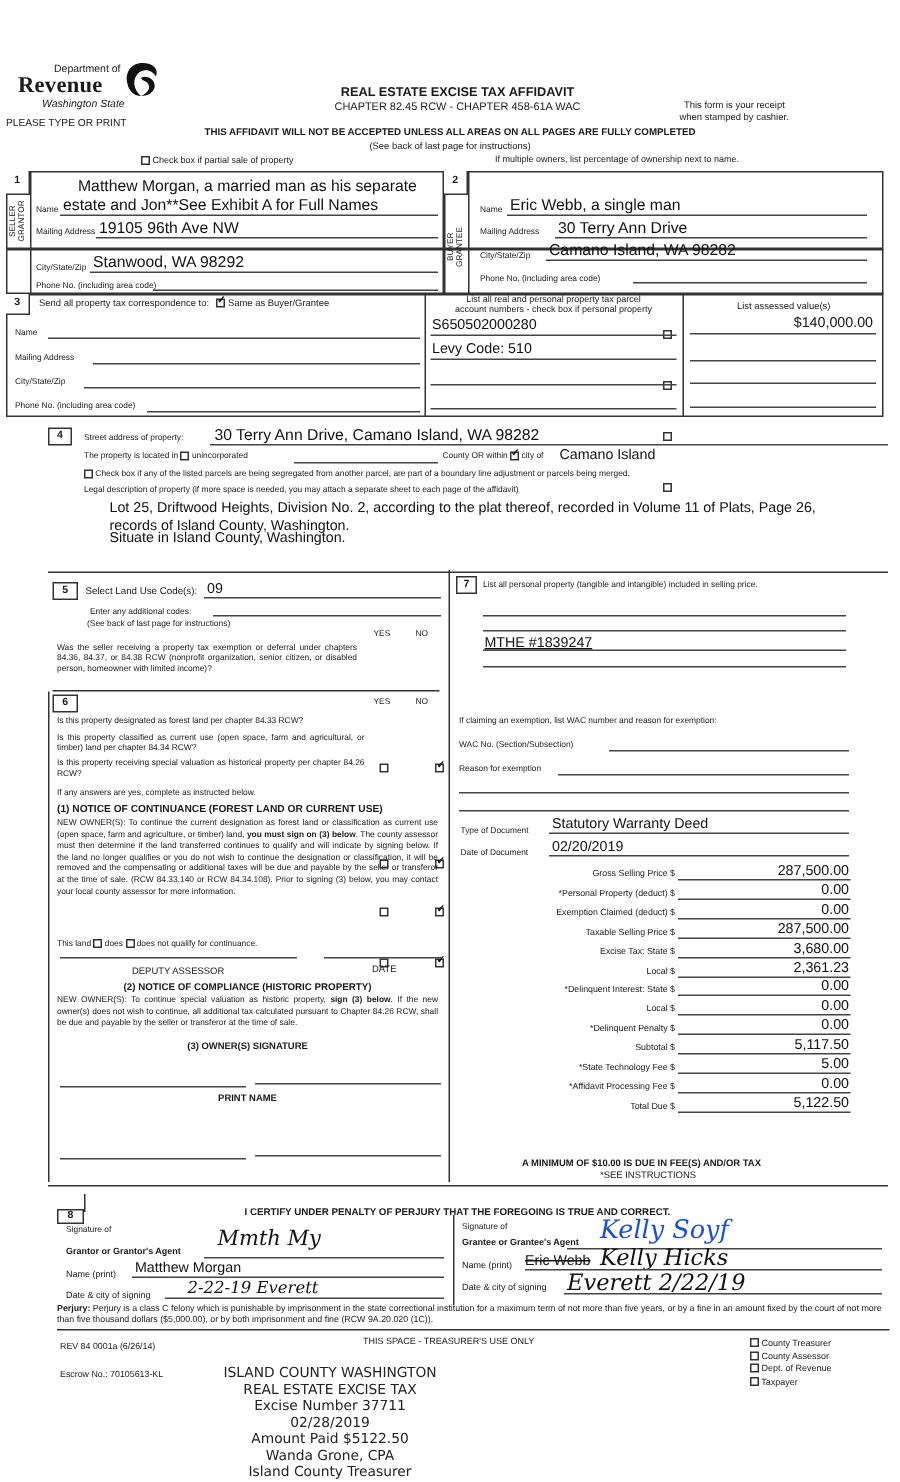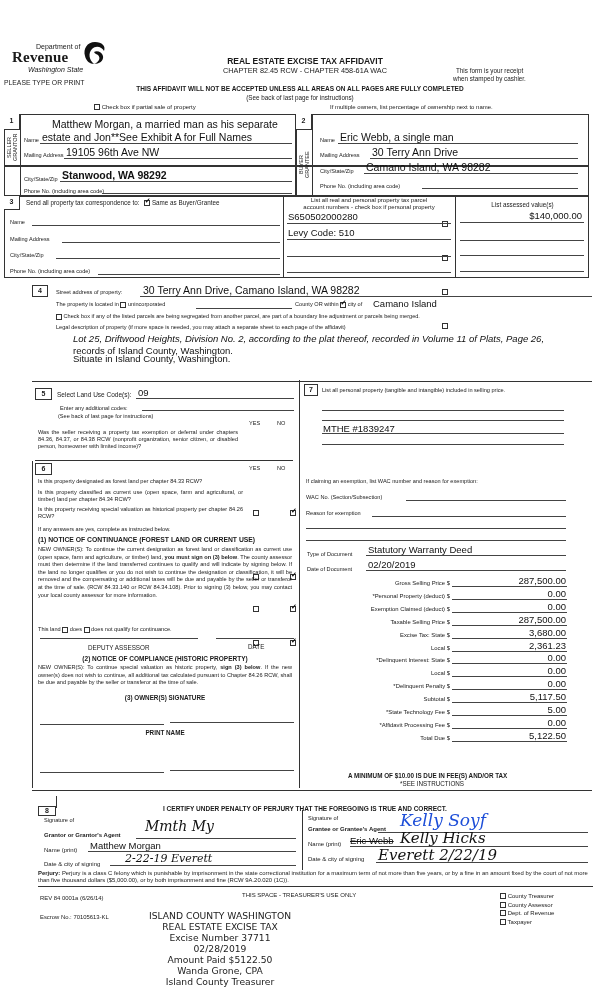--- a/index.html
+++ b/index.html
@@ -72,21 +72,21 @@
 <div class="abs fill" style="left:66px;top:146px;">19105 96th Ave NW</div>
 <div class="line" style="left:64px;top:158px;width:228px;"></div>
 
 <div class="hr" style="left:4px;top:166px;width:585px;"></div>
 
 
 <div class="box" style="left:4px;top:166px;width:292px;height:30px;border-top:none;"></div>
 <div class="box" style="left:296px;top:166px;width:293px;height:30px;border-top:none;"></div>
 <div class="vline" style="left:20px;top:166px;height:30px;"></div>
 <div class="abs tiny" style="left:24px;top:176px;">City/State/Zip</div>
-<div class="abs fill" style="left:62px;top:169px;font-weight:bold;">Stanwood, WA 98292</div>
+<div class="abs fill" style="left:62px;top:169px;">Stanwood, WA 98292</div>
 <div class="line" style="left:60px;top:181px;width:232px;"></div>
 <div class="abs tiny" style="left:24px;top:188px;">Phone No. (including area code)</div>
 <div class="line" style="left:102px;top:193px;width:190px;"></div>
 
 
 <div class="secnum" style="left:296px;top:114px;width:16px;height:16px;line-height:14px;border-width:0 1px 1px 0;">2</div>
 <div class="vline" style="left:312px;top:114px;height:82px;"></div>
 <div class="vert" style="left:298px;top:150px;height:30px;width:12px;"><span>BUYER</span><br><span>GRANTEE</span></div>
 <div class="abs tiny" style="left:320px;top:137px;">Name</div>
 <div class="abs fill" style="left:340px;top:131px;">Eric Webb, a single man</div>
@@ -166,21 +166,21 @@
   <span class="cb checked"></span>
   <span>city of</span>
 </div>
 <div class="abs fill-sm" style="left:373px;top:298px;">Camano Island</div>
 
 <div class="abs tiny" style="left:56px;top:313px;">
   <span class="cb"></span>
   <span>Check box if any of the listed parcels are being segregated from another parcel, are part of a boundary line adjustment or parcels being merged.</span>
 </div>
 <div class="abs tiny" style="left:56px;top:324px;">Legal description of property (if more space is needed, you may attach a separate sheet to each page of the affidavit)</div>
-<div class="abs fill-sm" style="left:73px;top:333px;font-style:italic;">Lot 25, Driftwood Heights, Division No. 2, according to the plat thereof, recorded in Volume 11 of Plats, Page 26,</div>
+<div class="abs fill-sm" style="left:73px;top:333px;">Lot 25, Driftwood Heights, Division No. 2, according to the plat thereof, recorded in Volume 11 of Plats, Page 26,</div>
 <div class="abs fill-sm" style="left:73px;top:345px;">records of Island County, Washington.</div>
 <div class="abs fill-sm" style="left:73px;top:353px;">Situate in Island County, Washington.</div>
 <div class="hr" style="left:32px;top:381px;width:560px;"></div>
 
 
 <div class="secnum" style="left:35px;top:388px;width:17px;height:12px;line-height:10px;">5</div>
 <div class="abs" style="left:57px;top:391px;font-size:6.5px;">Select Land Use Code(s):</div>
 <div class="abs fill-sm" style="left:138px;top:387px;">09</div>
 <div class="line" style="left:136px;top:398px;width:158px;"></div>
 <div class="abs tiny" style="left:60px;top:405px;">Enter any additional codes:</div>

